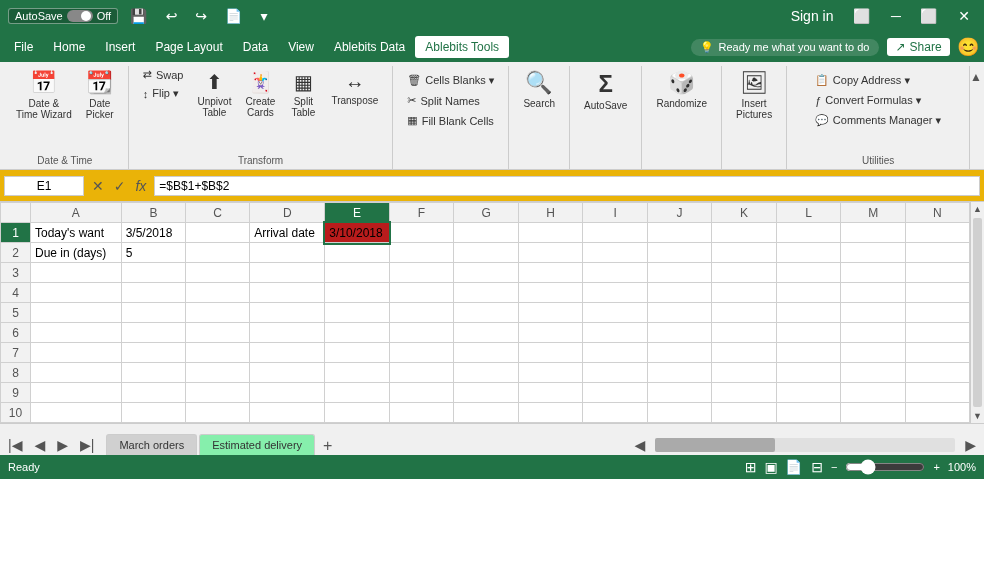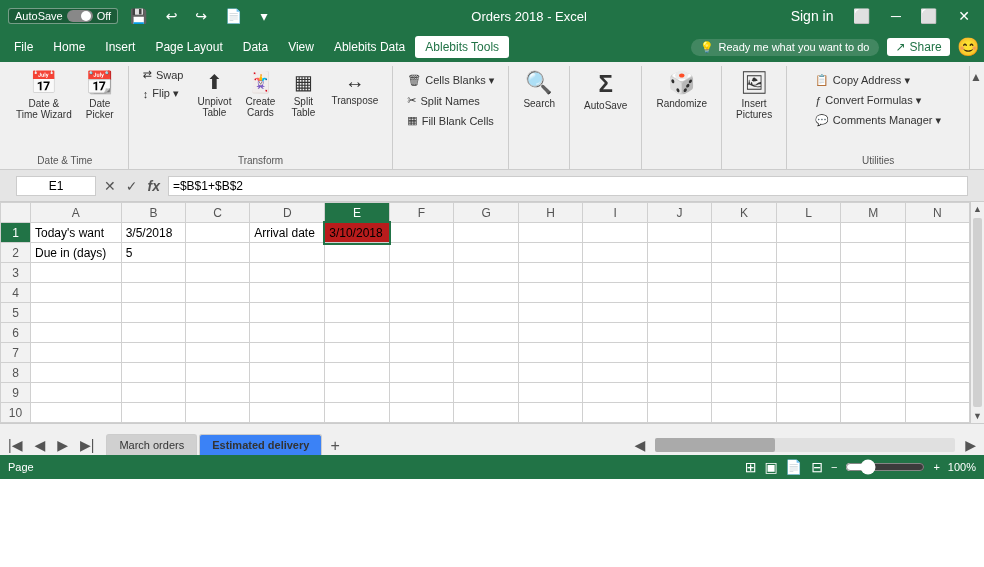--- a/index.html
+++ b/index.html
@@ -102,22 +102,22 @@
       background: none;
       white-space: nowrap;
     }
 
     
     .formula-bar {
       height: 32px;
       display: flex;
       align-items: center;
       border-bottom: 1px solid #ccc;
-      background: #e5e5e5;
-      padding: 0 16px;
+      background: #eab308;
+      padding: 0 4px;
     }
     .cell-ref {
       width: 80px;
       border: 1px solid #ccc;
       height: 20px;
       padding: 0 4px;
       font-size: 12px;
       text-align: center;
     }
     .formula-btns { display: flex; align-items: center; gap: 2px; margin: 0 4px; color: #555; }
@@ -196,23 +196,23 @@
       font-size: 11px;
       cursor: pointer;
       border: 1px solid #ccc;
       border-bottom: none;
       background: #d0d0d0;
       margin-right: 2px;
       border-radius: 3px 3px 0 0;
       color: #333;
     }
     .sheet-tab.active {
-      background: #3b82f6;
+      background: #86efac;
       color: #333;
-      font-weight: bold;
+      font-weight: normal;
       border-color: #ccc;
     }
     .sheet-tab-controls { display: flex; align-items: center; gap: 4px; margin-right: 8px; }
     .sheet-nav-btn { background: none; border: none; cursor: pointer; font-size: 14px; color: #555; padding: 2px 4px; }
     .add-sheet-btn { background: none; border: none; cursor: pointer; font-size: 16px; color: #555; padding: 0 6px; }
     .sheet-tabs-right { margin-left: auto; display: flex; align-items: center; }
     .scrollbar-h { width: 300px; height: 14px; background: #e0e0e0; border-radius: 2px; position: relative; margin: 0 4px; }
     .scrollbar-h-thumb { position: absolute; left: 0; top: 0; height: 100%; width: 40%; background: #aaa; border-radius: 2px; }
 
     
@@ -229,21 +229,20 @@
       <span>AutoSave</span>
       <span class="toggle-off"></span>
       <span>Off</span>
     </div>
     <button class="title-bar-btn">💾</button>
     <button class="title-bar-btn">↩</button>
     <button class="title-bar-btn">↪</button>
     <button class="title-bar-btn">📄</button>
     <button class="title-bar-btn">▾</button>
   </div>
-  <div class="title-bar-center">Orders 2018  -  Excel</div>
   <div class="title-bar-right">
     <button class="title-bar-btn">Sign in</button>
     <button class="title-bar-btn">⬜</button>
     <button class="title-bar-btn">─</button>
     <button class="title-bar-btn">⬜</button>
     <button class="title-bar-btn">✕</button>
   </div>
 </div>
 
 <div class="menu-bar">
@@ -395,21 +394,21 @@
       <button style="background:none;border:none;cursor:pointer;font-size:12px;color:#555;">▲</button>
     </div>
   </div>
 </div>
 
 <div class="formula-bar">
   <input class="cell-ref" type="text" value="E1" style="">
   <div class="formula-btns">
     <span class="formula-btn">✕</span>
     <span class="formula-btn">✓</span>
-    <span class="formula-btn" style="font-style:italic;font-weight:bold;">fx</span>
+    <span class="formula-btn" style="font-style:italic;font-weight:normal;">fx</span>
   </div>
   <input class="formula-input" type="text" value="=$B$1+$B$2" style="">
 </div>
 
 <div style="display:flex;flex:1;overflow:hidden;">
   <div style="flex:1;overflow:hidden;">
     <table class="sheet-table">
       <colgroup>
         <col style="width:30px">
         <col style="width:100px">
@@ -645,21 +644,21 @@
       <button class="sheet-nav-btn">◀</button>
       <div class="scrollbar-h">
         <div class="scrollbar-h-thumb"></div>
       </div>
       <button class="sheet-nav-btn">▶</button>
     </div>
   </div>
 </div>
 
 <div class="status-bar">
-  <span>Page</span>
+  <span>Ready</span>
   <div class="status-right">
     <span style="font-size:14px;">⊞</span>
     <span style="font-size:14px;">▣</span>
     <span style="font-size:14px;">📄</span>
     <span style="font-size:14px;">⊟</span>
     <span>−</span>
     <input type="range" class="zoom-slider" min="10" max="400" value="100" style="">
     <span>+</span>
     <span>100%</span>
   </div>

